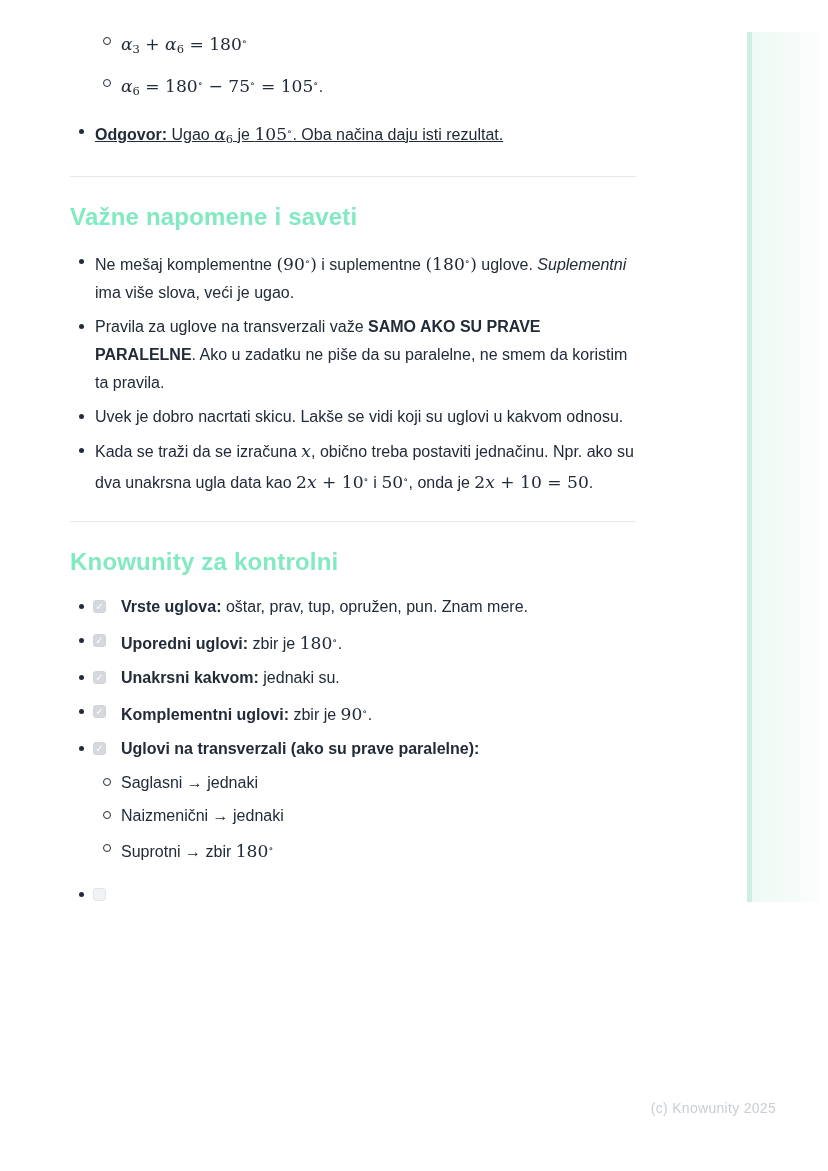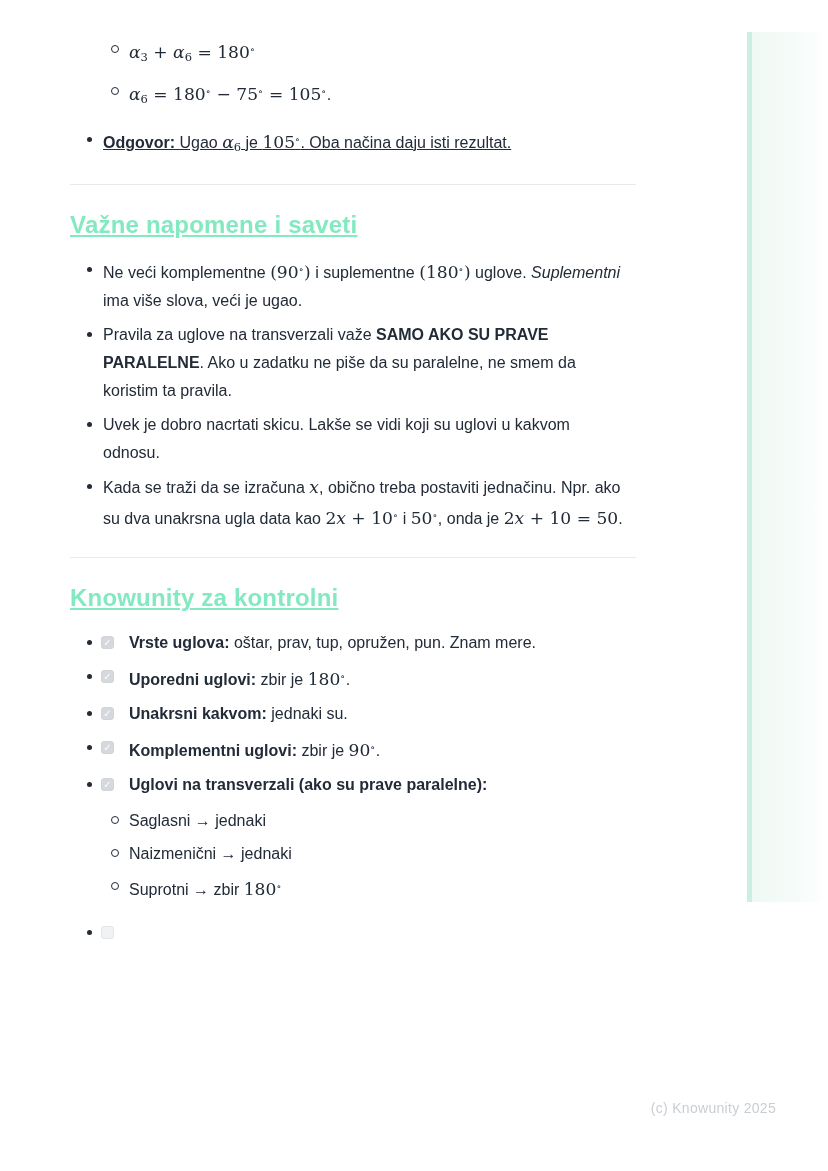--- a/index.html
+++ b/index.html
@@ -18,21 +18,21 @@
   }
   .accent-bar-line{
     position:absolute;left:0;top:0;width:5px;height:100%;
     background:#cdeee3;
   }
   .content{
     position:absolute;left:70px;top:30px;width:566px;
     font-size:16px;line-height:28px;
   }
   
-  ul{list-style:none;margin:8px;padding:0;}
+  ul{list-style:none;margin:0;padding:0;}
   li{position:relative;}
   .steps li{padding-left:51px;line-height:24px;margin-bottom:12px;}
   .circle-marker{
     position:absolute;left:33px;top:7px;width:6px;height:6px;
     border:1.6px solid #222b38;border-radius:50%;box-sizing:content-box;
   }
   .main-li{padding-left:25px;margin-bottom:6px;text-decoration:underline;}
   .dot-marker{
     position:absolute;left:9px;top:11px;width:5px;height:5px;
     border-radius:50%;background:#222b38;
@@ -41,21 +41,21 @@
   .notes li{padding-left:25px;margin-bottom:6px;}
   .notes .dot-marker{top:11px;}
   
   .divider{
     border:none;border-top:1px solid #e7e9ec;
     margin:24px 0 0 0;width:566px;
   }
   
   h2{
     font-size:24px;line-height:28px;font-weight:700;
-    color:#82e9c0;margin:26px 0 17px 0;letter-spacing:0.2px;text-decoration:underline;
+    color:#82e9c0;margin:26px 0 17px 0;letter-spacing:0.2px;
   }
   
   .checklist > li{padding-left:51px;margin-bottom:6px;}
   .checkbox{
     position:absolute;left:23px;top:7px;width:13px;height:13px;
     background:#f1f2f4;border:1px solid #e3e5e8;border-radius:3px;
     display:inline-flex;align-items:center;justify-content:center;
     box-sizing:border-box;
   }
   .checkbox .check{
@@ -109,21 +109,21 @@
       </li>
     </ul>
 
     <hr class="divider">
 
     <h2>Važne napomene i saveti</h2>
 
     <ul class="notes">
       <li>
         <span class="dot-marker"></span>
-        <span><span>Ne veći komplementne </span><span class="seg-m">(90</span><span class="seg-deg">∘</span><span class="seg-m">)</span><span> i suplementne </span><span class="seg-m">(180</span><span class="seg-deg">∘</span><span class="seg-m">)</span><span> uglove. </span><span class="seg-i">Suplementni</span><span> ima više slova, veći je ugao.</span></span>
+        <span><span>Ne mešaj komplementne </span><span class="seg-m">(90</span><span class="seg-deg">∘</span><span class="seg-m">)</span><span> i suplementne </span><span class="seg-m">(180</span><span class="seg-deg">∘</span><span class="seg-m">)</span><span> uglove. </span><span class="seg-i">Suplementni</span><span> ima više slova, veći je ugao.</span></span>
       </li>
       <li>
         <span class="dot-marker"></span>
         <span><span>Pravila za uglove na transverzali važe </span><span class="seg-b">SAMO AKO SU PRAVE PARALELNE</span><span>. Ako u zadatku ne piše da su paralelne, ne smem da koristim ta pravila.</span></span>
       </li>
       <li>
         <span class="dot-marker"></span>
         <span><span>Uvek je dobro nacrtati skicu. Lakše se vidi koji su uglovi u kakvom odnosu.</span></span>
       </li>
       <li>

